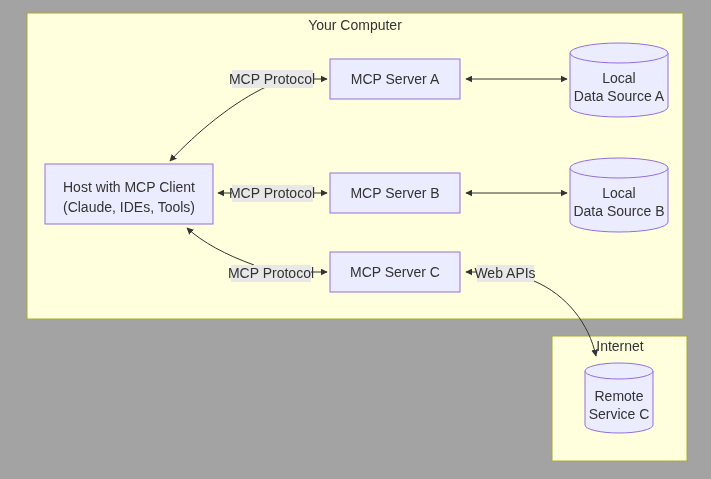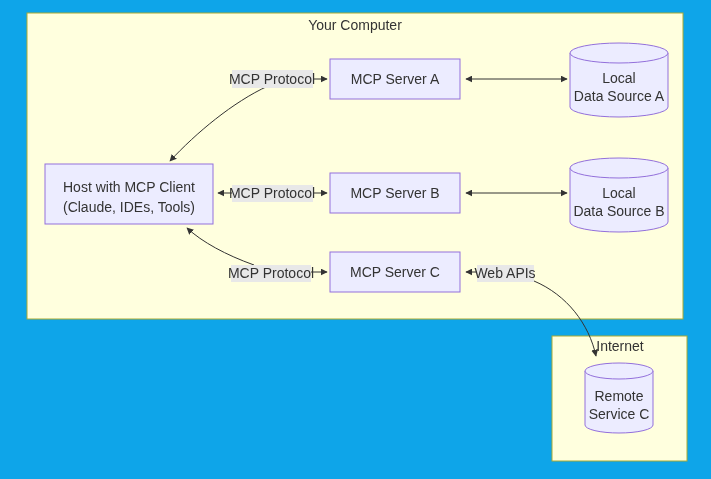--- a/index.html
+++ b/index.html
@@ -5,21 +5,21 @@
   html, body {
     margin: 0;
     padding: 0;
     background: #ffffff;
     font-family: "Liberation Sans", "DejaVu Sans", sans-serif;
   }
   .canvas {
     position: relative;
     width: 711px;
     height: 479px;
-    background: #0ea5e9;
+    background: #a3a3a3;
     overflow: hidden;
   }
   svg { display: block; }
   .cluster {
     fill: #ffffde;
     stroke: #aaaa33;
     stroke-width: 1px;
   }
   .cluster-label {
     fill: #333333;

